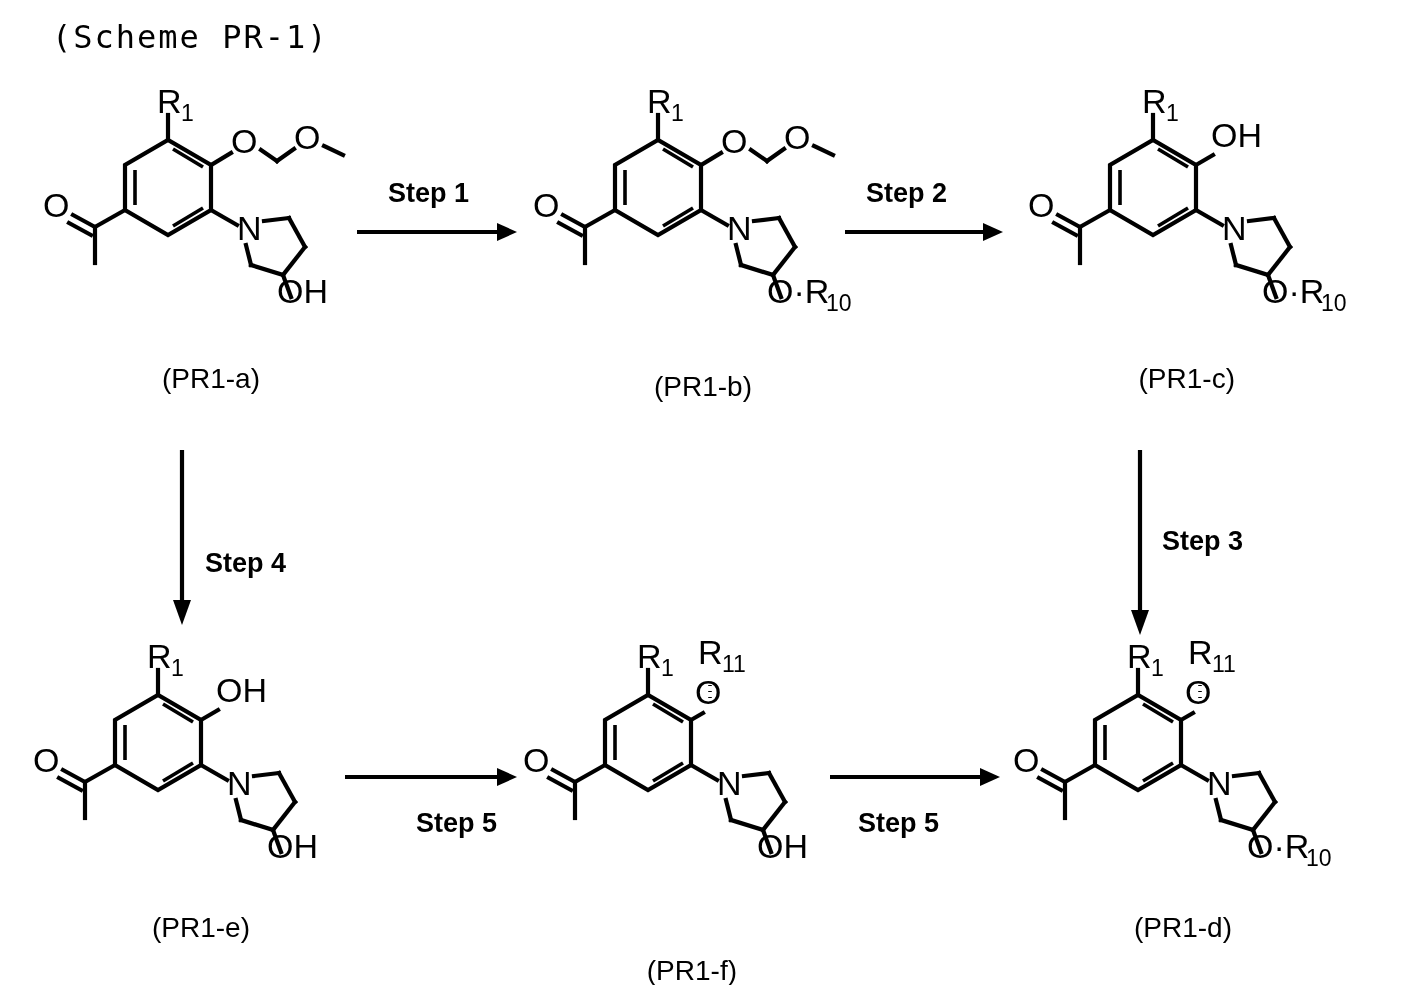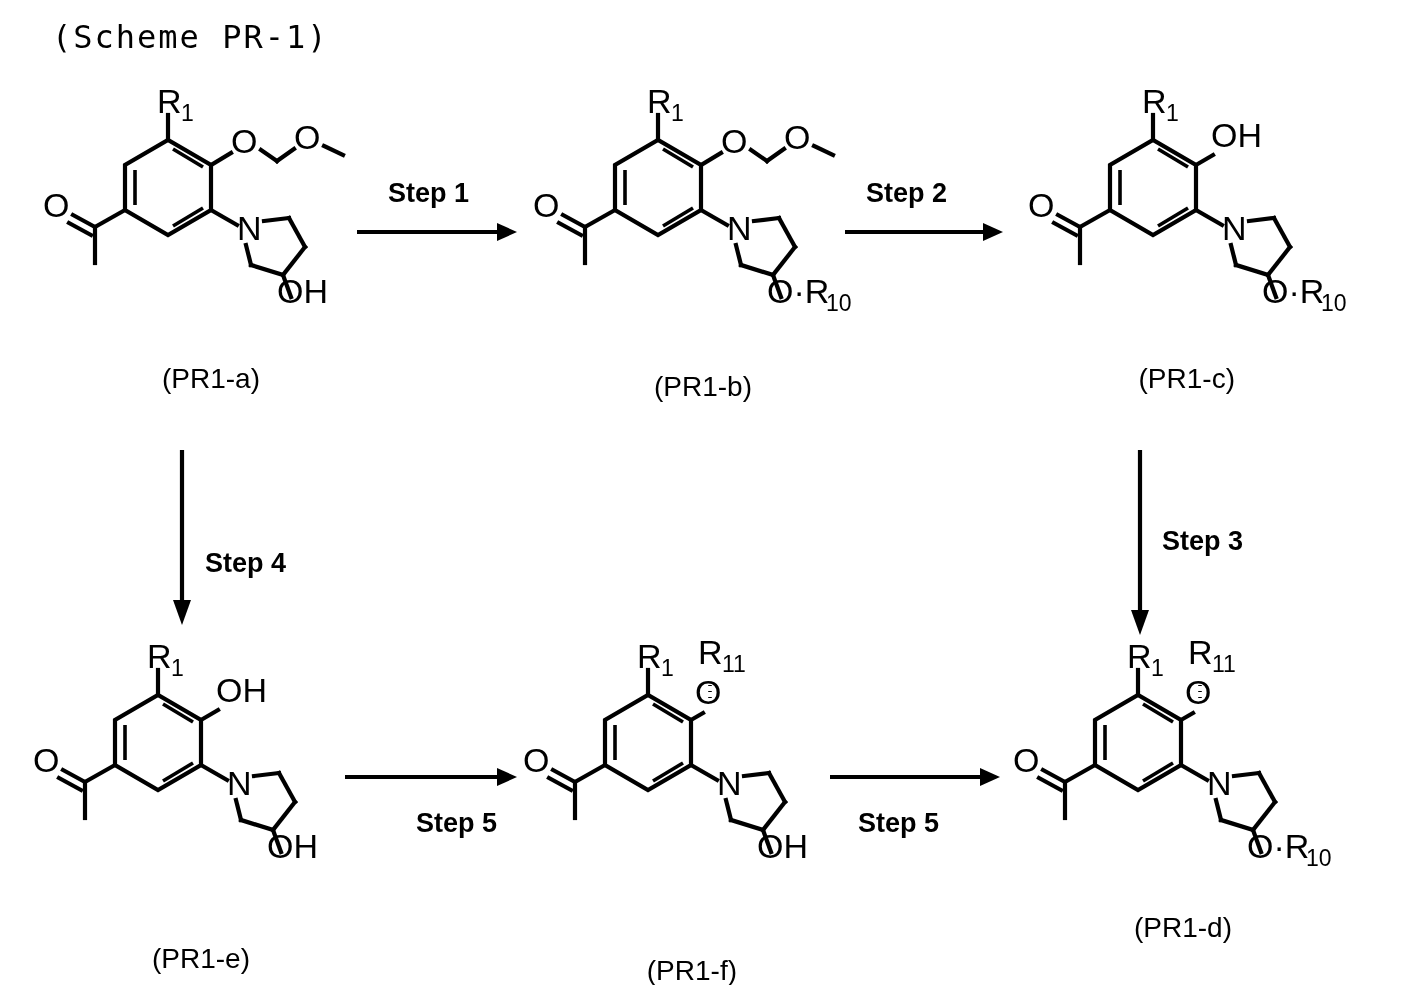--- a/index.html
+++ b/index.html
@@ -235,21 +235,21 @@
     <text class="atom" x="182" y="135">N</text>
     <line class="bond" x1="209" y1="116" x2="234" y2="113"></line>
     <line class="bond" x1="234" y1="113" x2="250" y2="142"></line>
     <line class="bond" x1="250" y1="142" x2="228" y2="170"></line>
     <line class="bond" x1="228" y1="170" x2="196" y2="160"></line>
     <line class="bond" x1="196" y1="160" x2="191" y2="140"></line>
     <line class="bond" x1="228" y1="170" x2="236" y2="192"></line>
     <text class="atom" x="222" y="198">OH</text>
   </svg>
 </div>
-<div class="cmp-label" style="left:110px; top:912px; width:140px;margin-top:31px;">(PR1-e)</div>
+<div class="cmp-label" style="left:110px; top:912px; width:140px;">(PR1-e)</div>
 
 <div class="arrow-h" style="left:345px; top:765px;">
   <svg width="172" height="24" viewBox="0 0 172 24">
     <line class="bond" x1="0" y1="12" x2="152" y2="12" stroke-width="5"></line>
     <polygon points="152,3 172,12 152,21" fill="#000"></polygon>
   </svg>
 </div>
 <div class="step-label" style="left:380px; top:808px;margin-left:36px;">Step 5</div>
 
 <div class="mol" style="left:535px; top:660px;">

